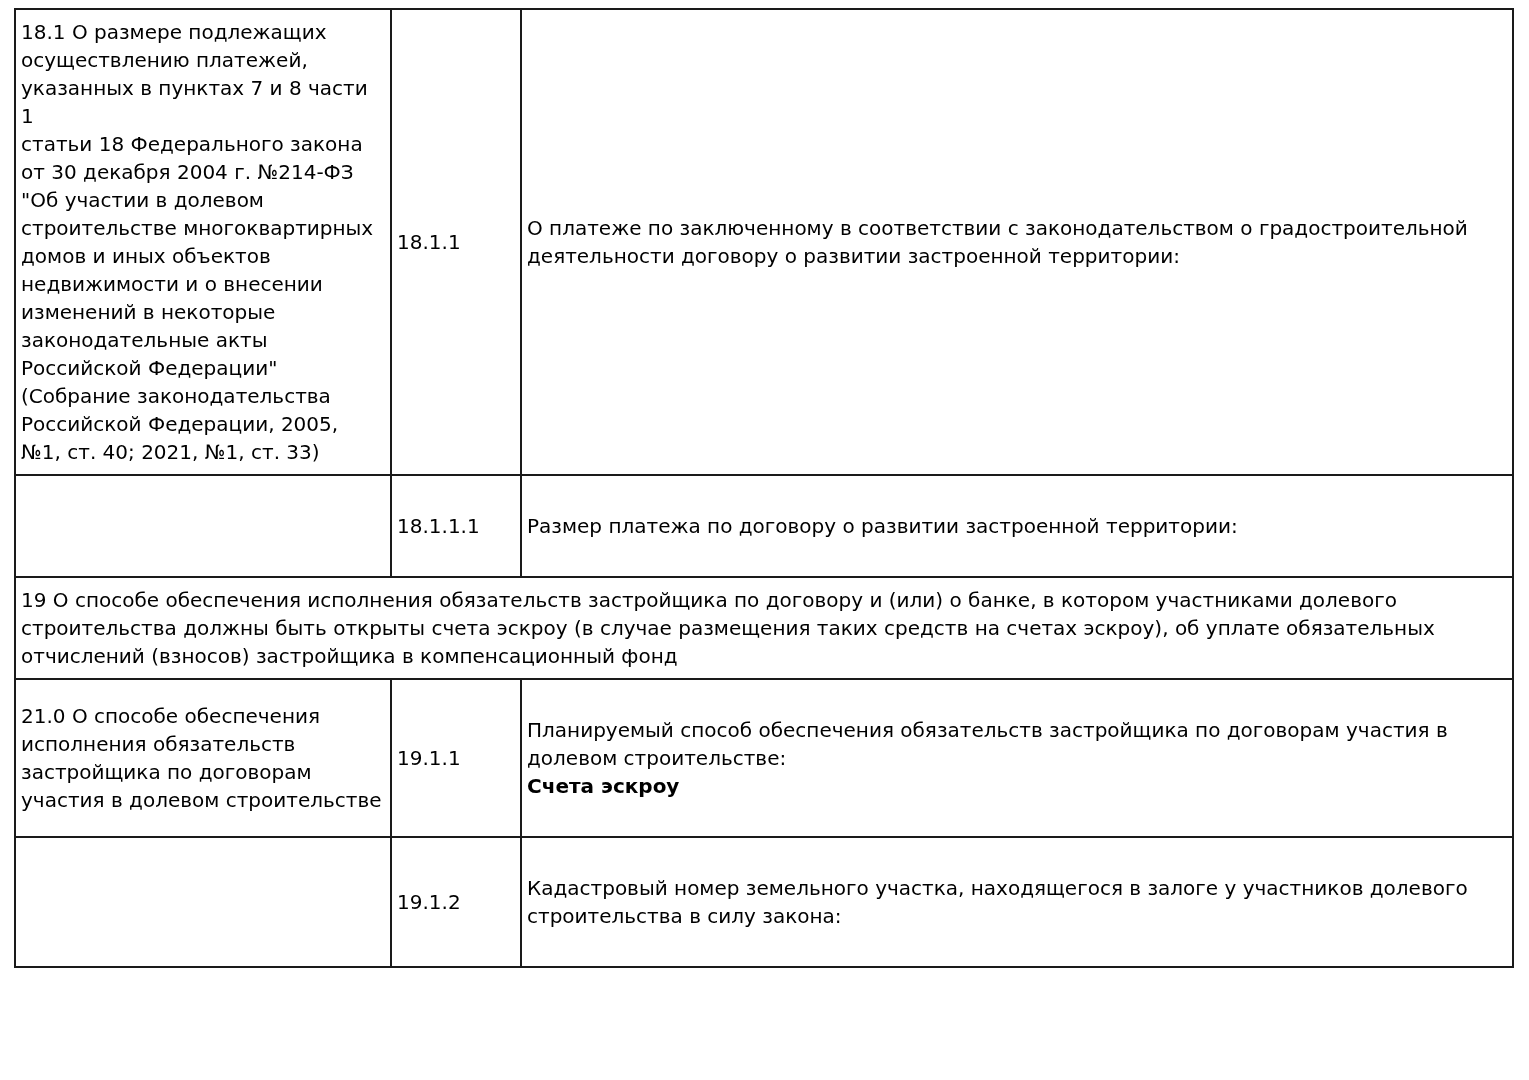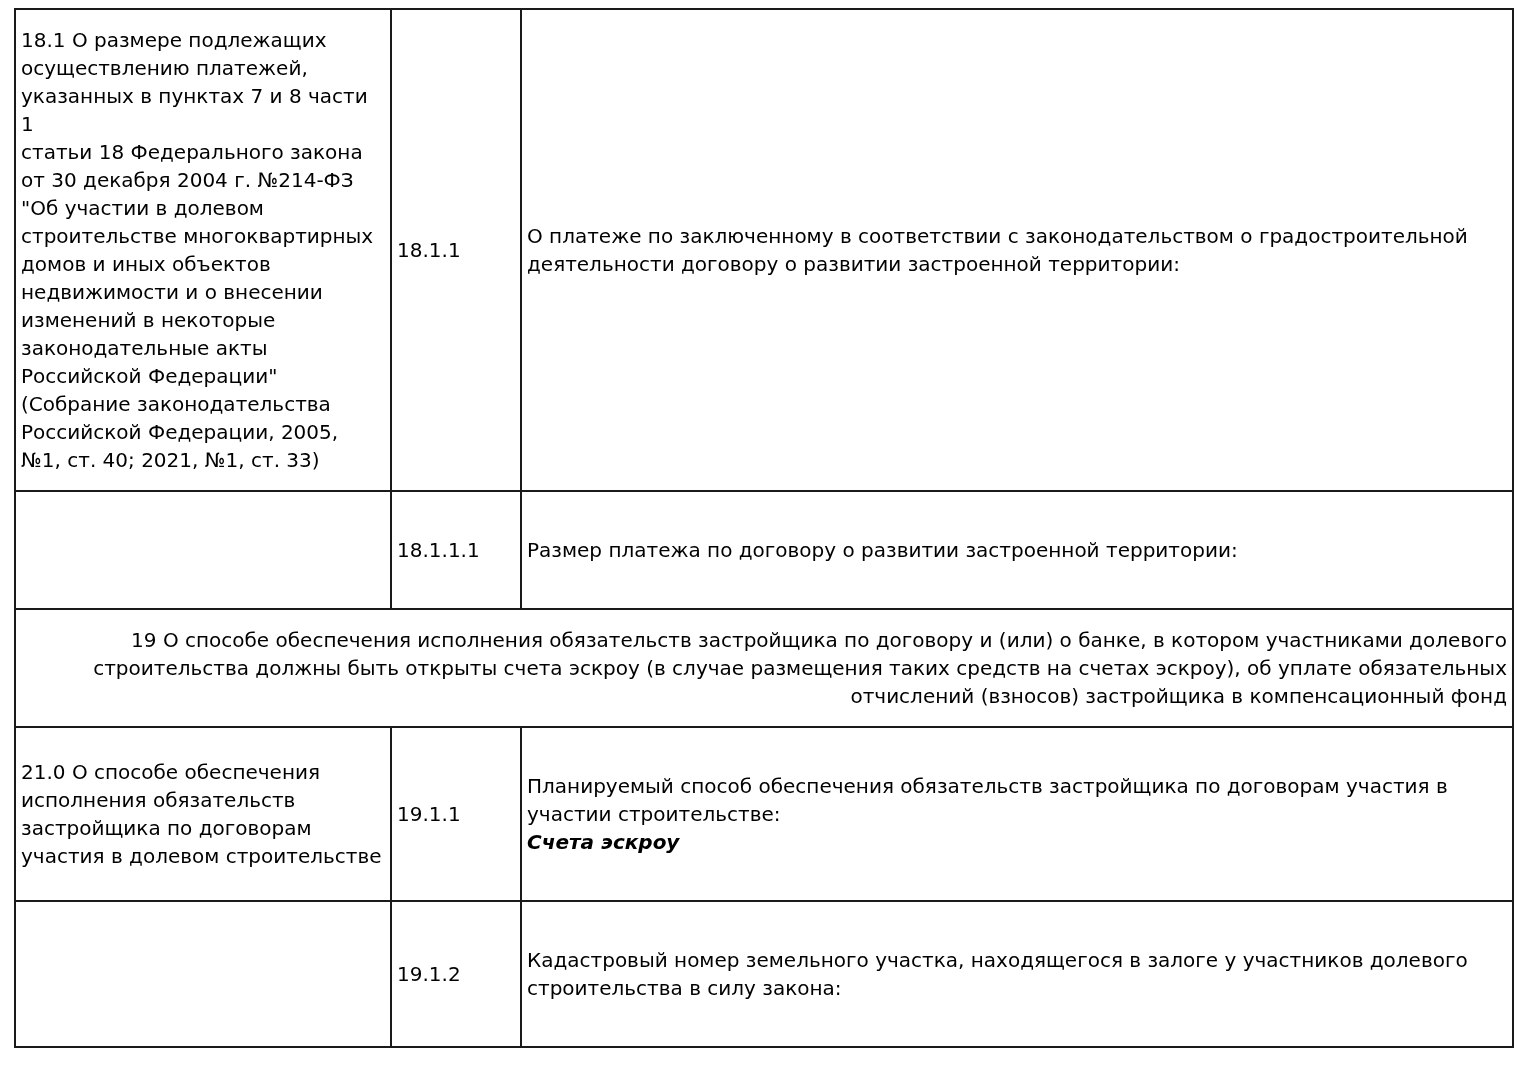--- a/index.html
+++ b/index.html
@@ -18,44 +18,43 @@
     position: absolute;
     left: 14px;
     top: 8px;
     width: 1498px;
     border-collapse: collapse;
     table-layout: fixed;
   }
   table.decl-table td {
     border: 2px solid #1a1a1a;
     vertical-align: middle;
-    padding: 16px 5px;
+    padding: 8px 5px;
     font-family: "DejaVu Sans", "Liberation Sans", sans-serif;
     font-size: 20px;
     line-height: 28px;
     color: #000000;
     white-space: pre-line;
     overflow: hidden;
   }
   col.col-desc    { width: 376px; }
   col.col-code    { width: 130px; }
   col.col-content { width: 992px; }
 
   tr.r0 { height: 422px; }
   tr.r1 { height: 31px;  }
   tr.r2 { height: 60px;  }
   tr.r3 { height: 30px;  }
-  tr.r4 { height: 83px; text-align: right;  }
+  tr.r4 { height: 83px;  }
   tr.r5 { height: 113px; }
   tr.r6 { height: 66px;  }
 
   .value-text {
     font-weight: bold;
     white-space: pre-line;
-    font-style: italic;
   }
   .value-text:empty { display: none; }
   .content-text { white-space: pre-line; }
 </style>
 </head>
 <body>
 
 <div class="page">
   <table class="decl-table">
     <colgroup>
@@ -107,21 +106,21 @@
       </tr>
 
       <tr class="r5">
         <td>21.0 О способе обеспечения
 исполнения обязательств
 застройщика по договорам
 участия в долевом строительстве</td>
         <td>19.1.1</td>
         <td>
           <span class="content-text">Планируемый способ обеспечения обязательств застройщика по договорам участия в
-участии строительстве:</span>
+долевом строительстве:</span>
           <div class="value-text">Счета эскроу</div>
         </td>
       </tr>
 
       <tr class="r6">
         <td></td>
         <td>19.1.2</td>
         <td>
           <span class="content-text">Кадастровый номер земельного участка, находящегося в залоге у участников долевого
 строительства в силу закона:</span>

